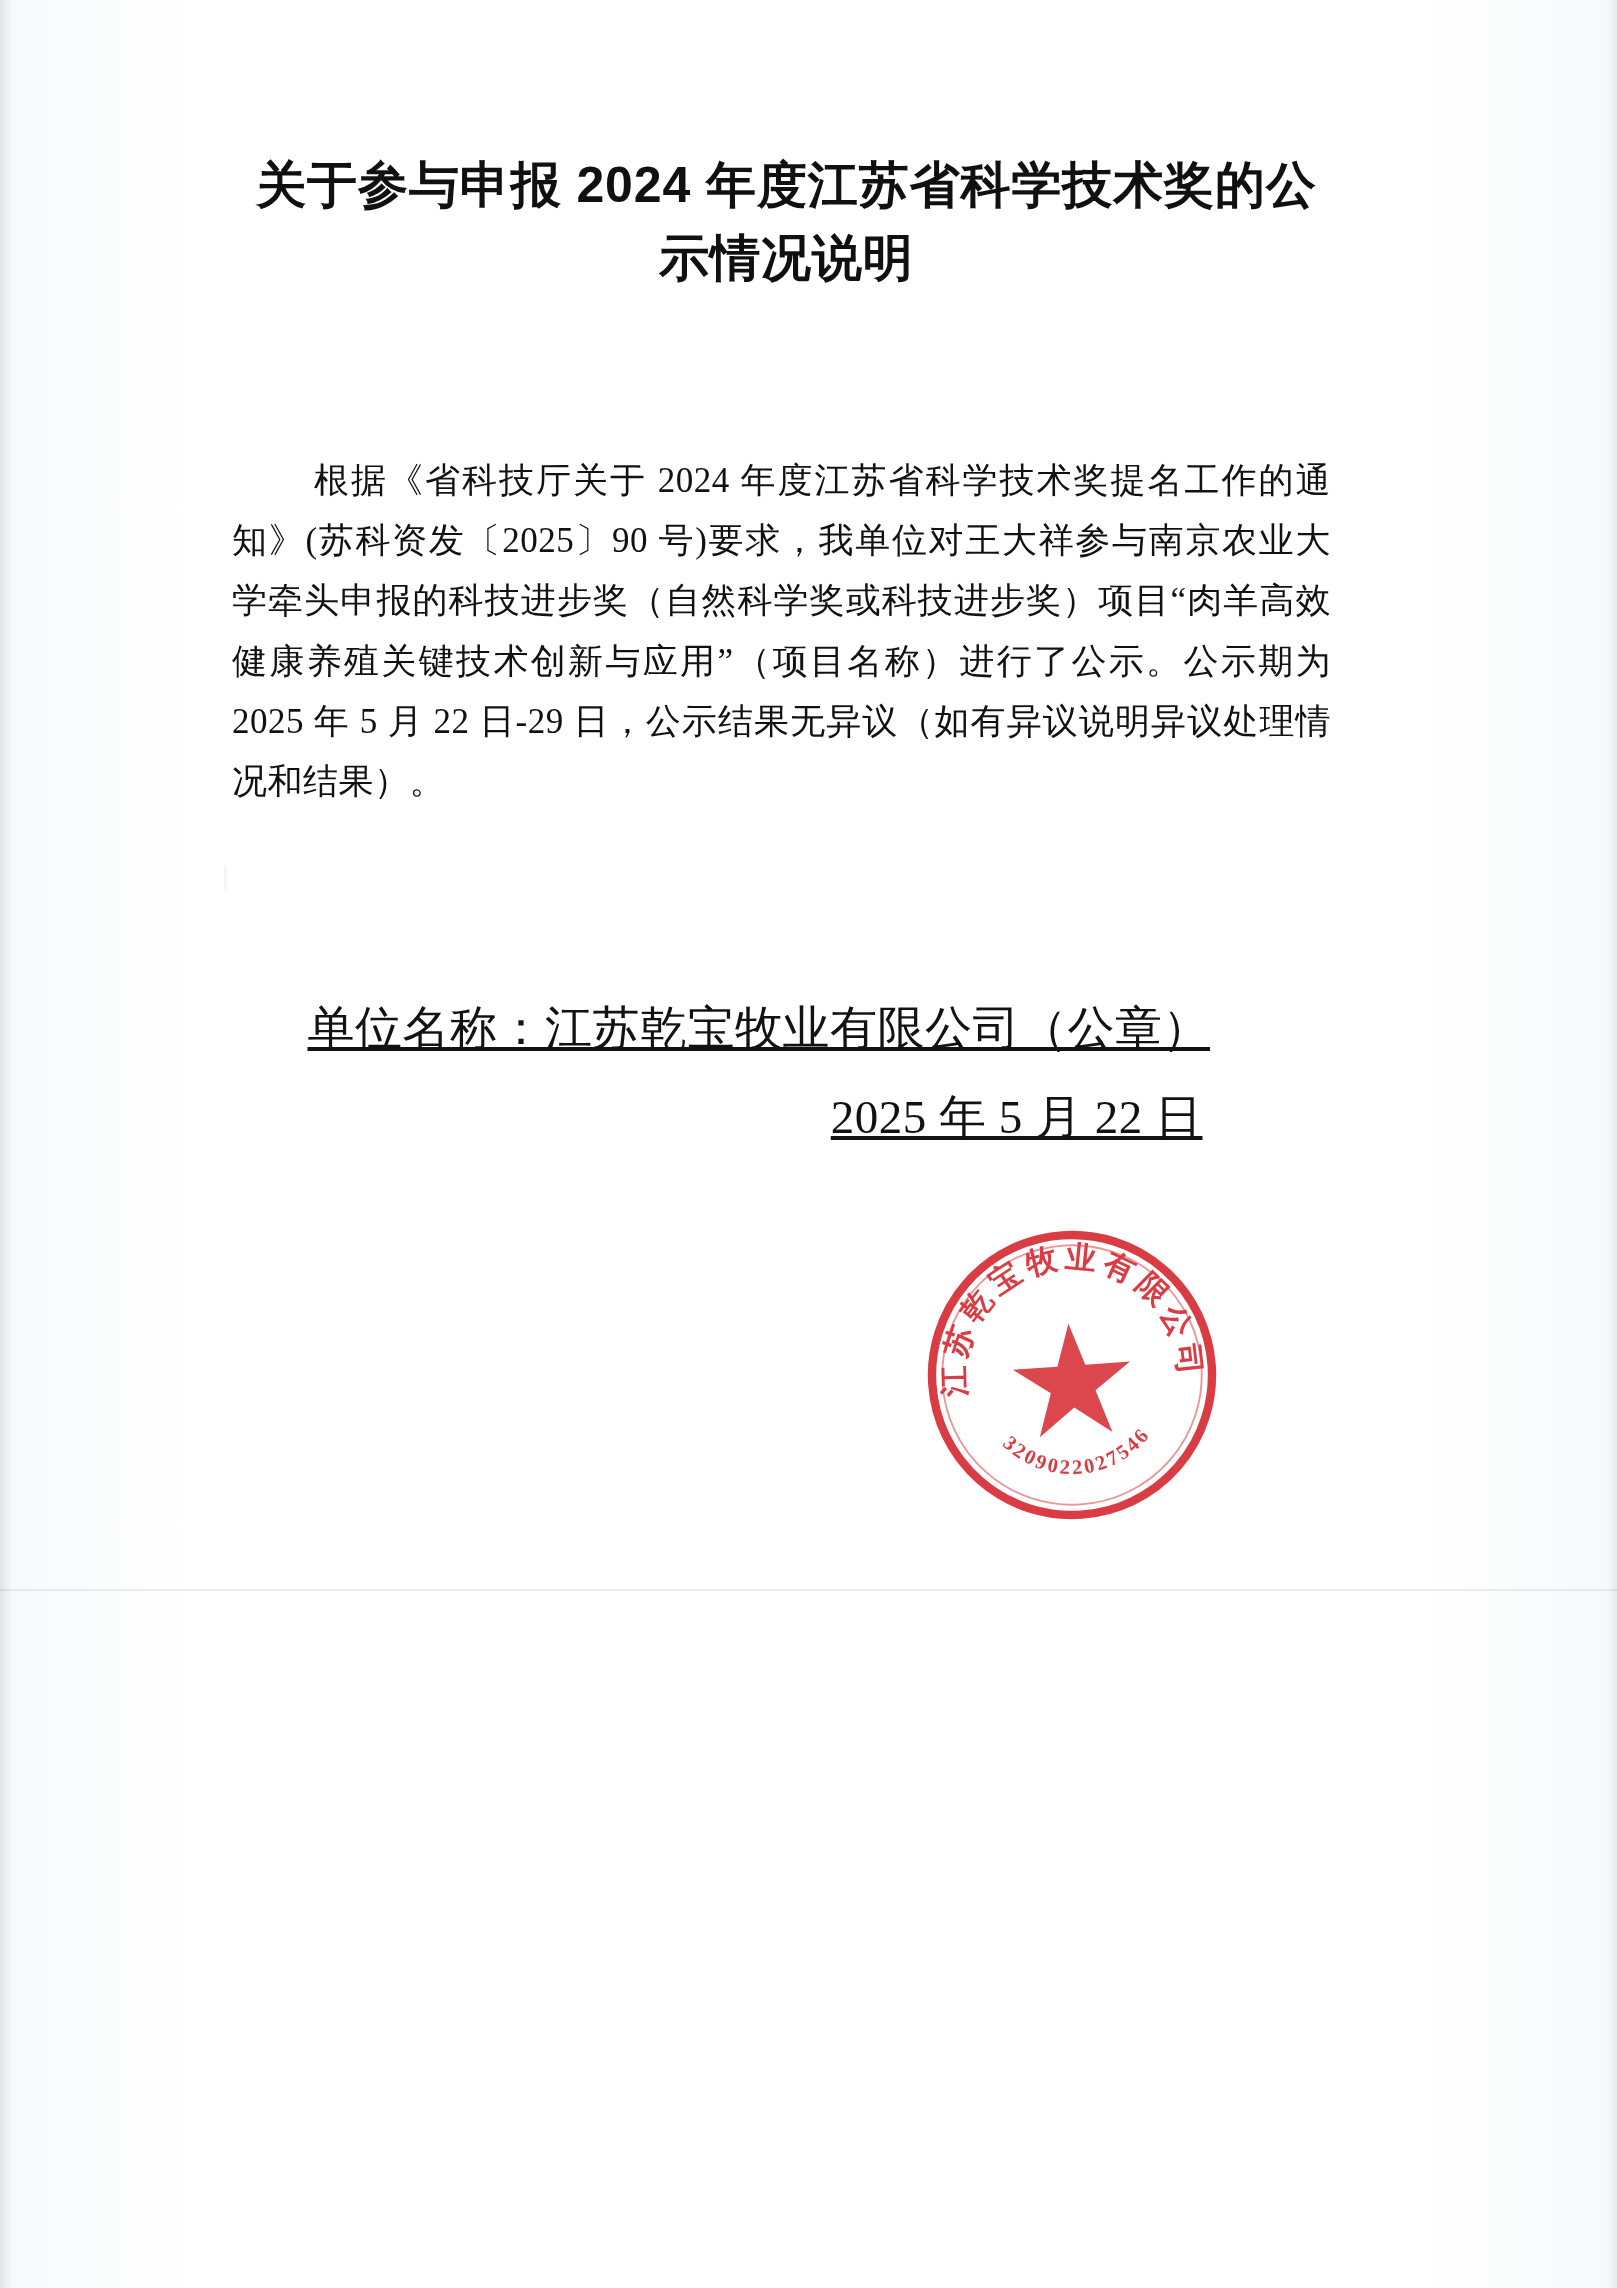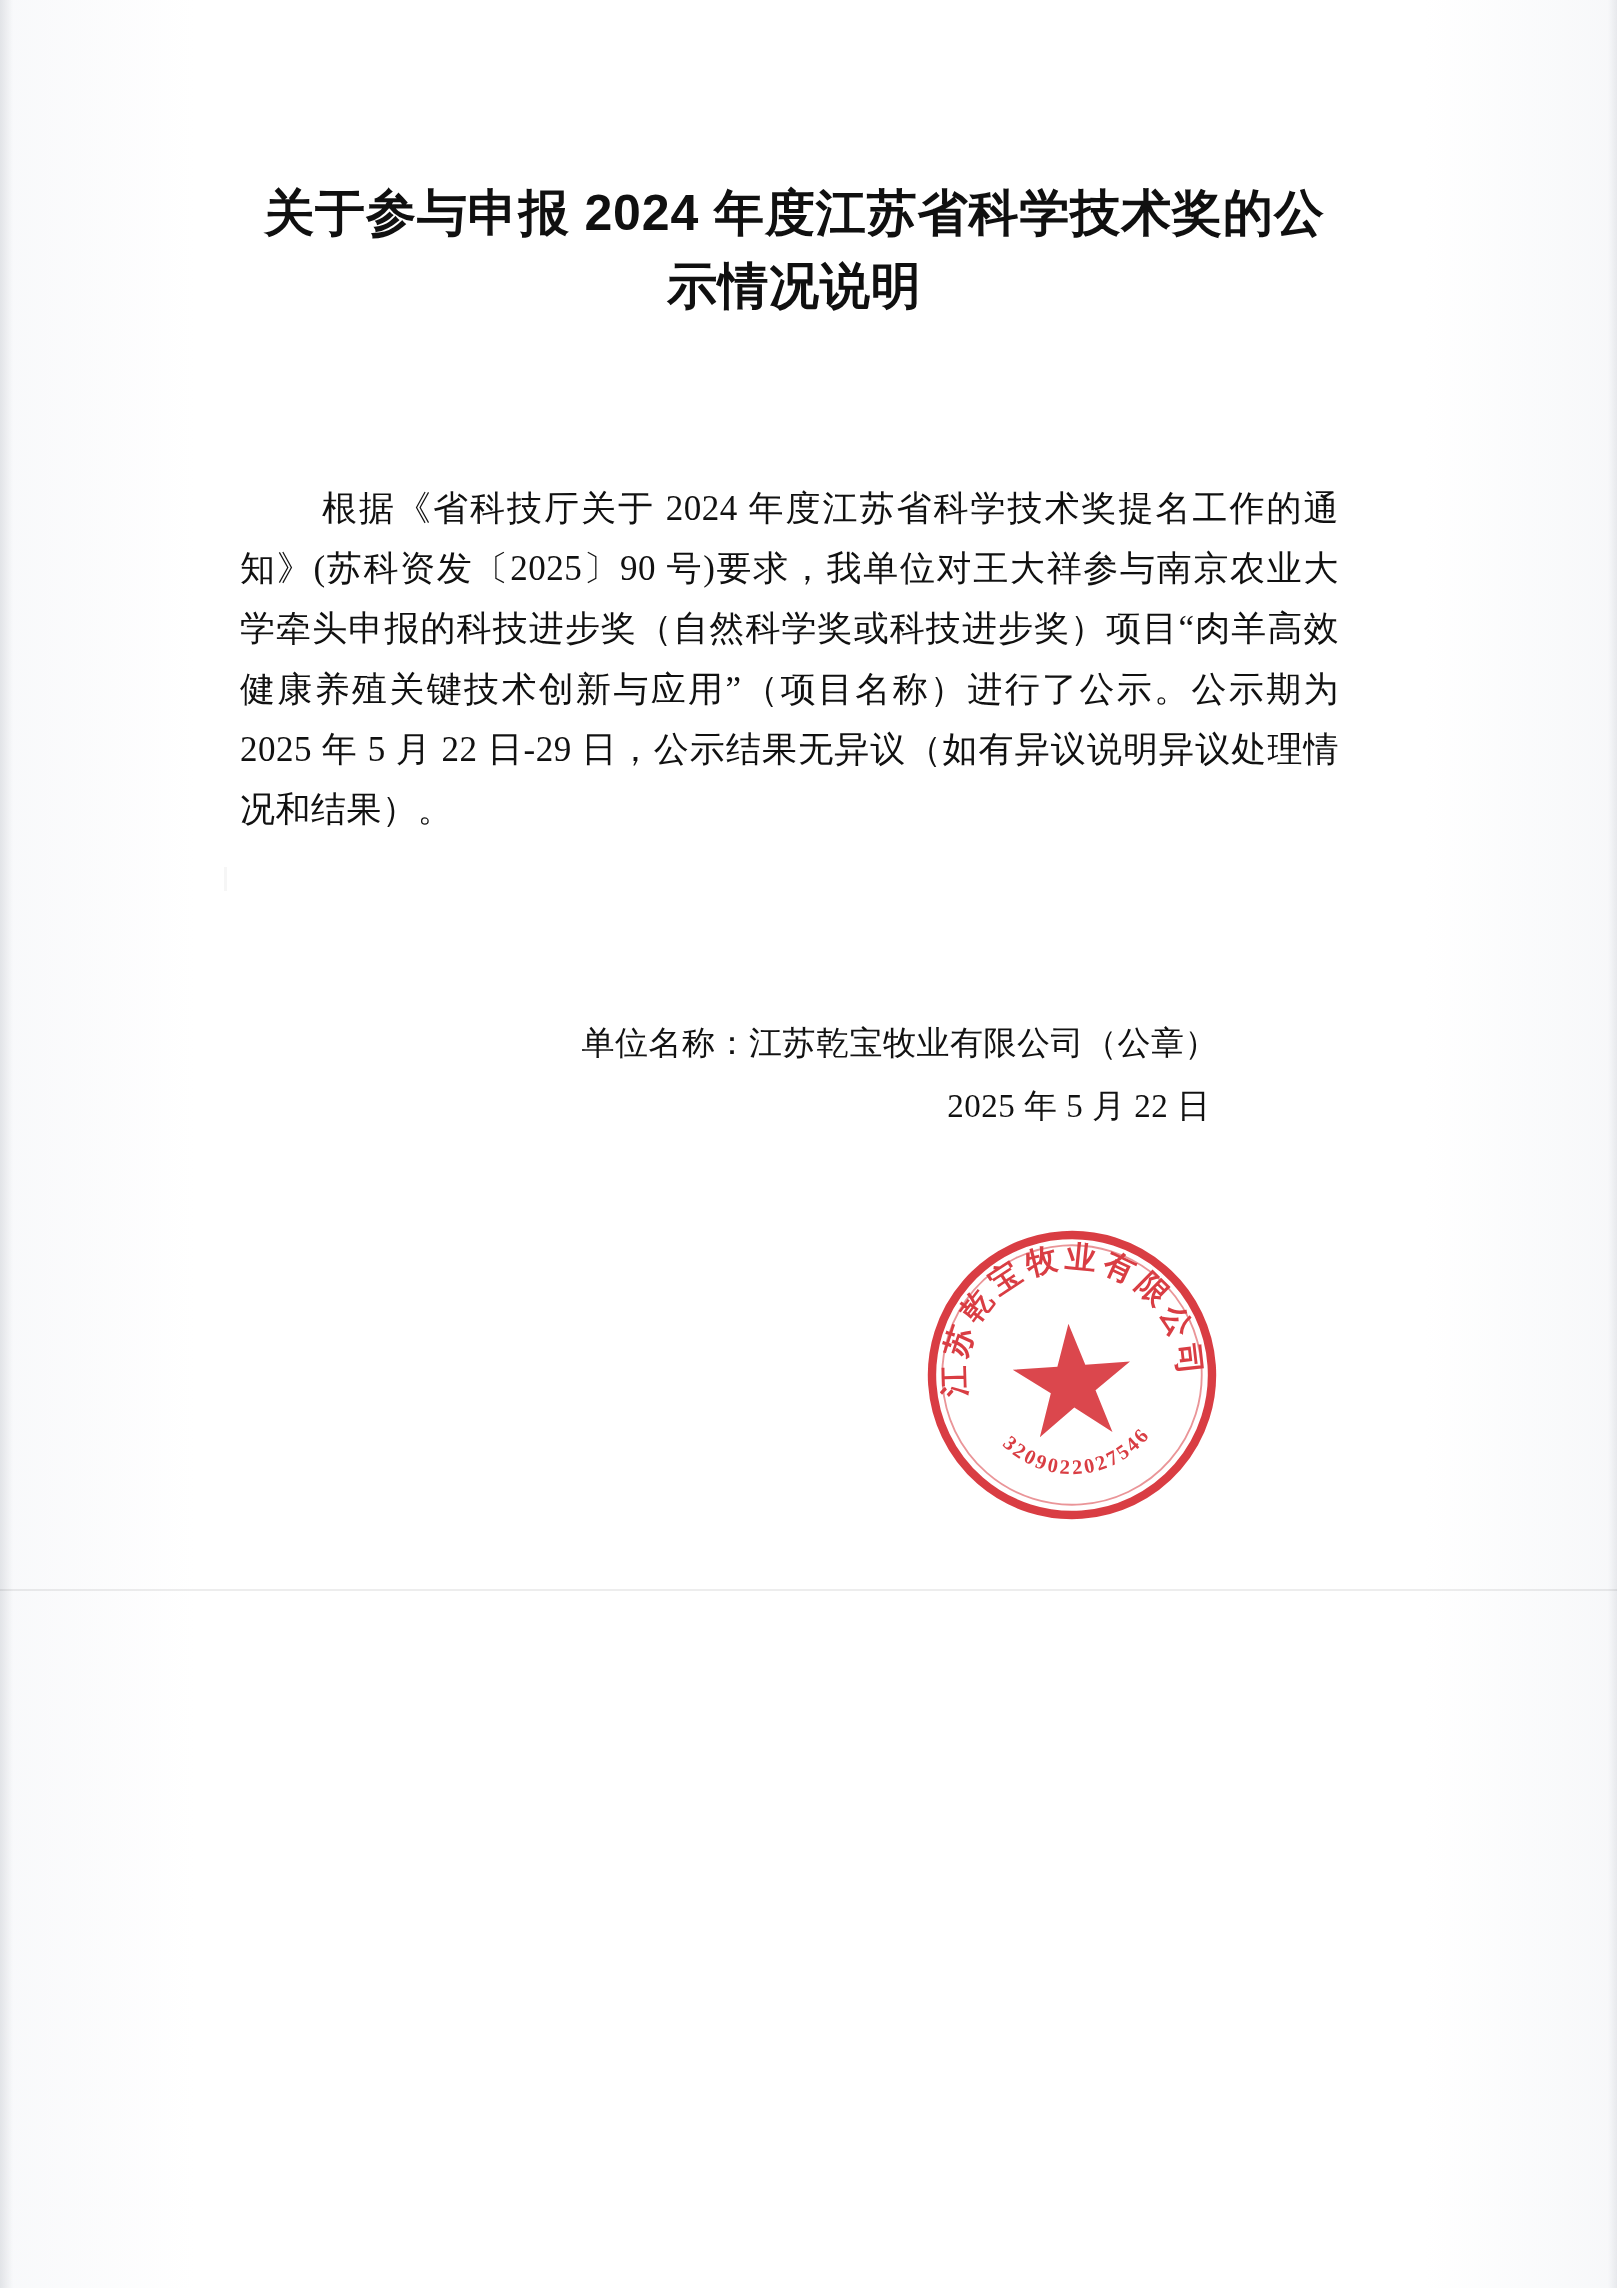--- a/index.html
+++ b/index.html
@@ -41,23 +41,22 @@
   }
   .fold-line {
     position: absolute;
     left: 0; right: 0;
     height: 1.9px;
     background: rgba(0,0,0,0.07);
   }
 
   .content {
     position: absolute;
-    left: 12px; top: 0;
+    left: 4px; top: 0;
     width: 1565px;
-    margin-top: 28px;
   }
 
   .doc-title {
     margin: 0;
     padding: 149px 233px 0 233px;
     text-align: center;
     font-family: "Liberation Sans", "DejaVu Sans", sans-serif;
     font-weight: 700;
     font-size: 50px;
     line-height: 1.45;
@@ -92,25 +91,26 @@
     margin-top: 52px;
     text-indent: 82px;
   }
 
   .sign-block {
     margin-top: 172px;
     padding-right: 121px;
     text-align: right;
   }
   .sign-line {
-    font-size: 33px;
+    font-size: 47px;
     line-height: 1.9;
     color: #121212;
     letter-spacing: 0.5px;
     white-space: nowrap;
+    text-decoration: underline;
   }
   .sign-line.date {
     padding-right: 7.5px;
   }
 
   
   .seal {
     position: absolute;
     left: 918px;
     top: 1221px;

